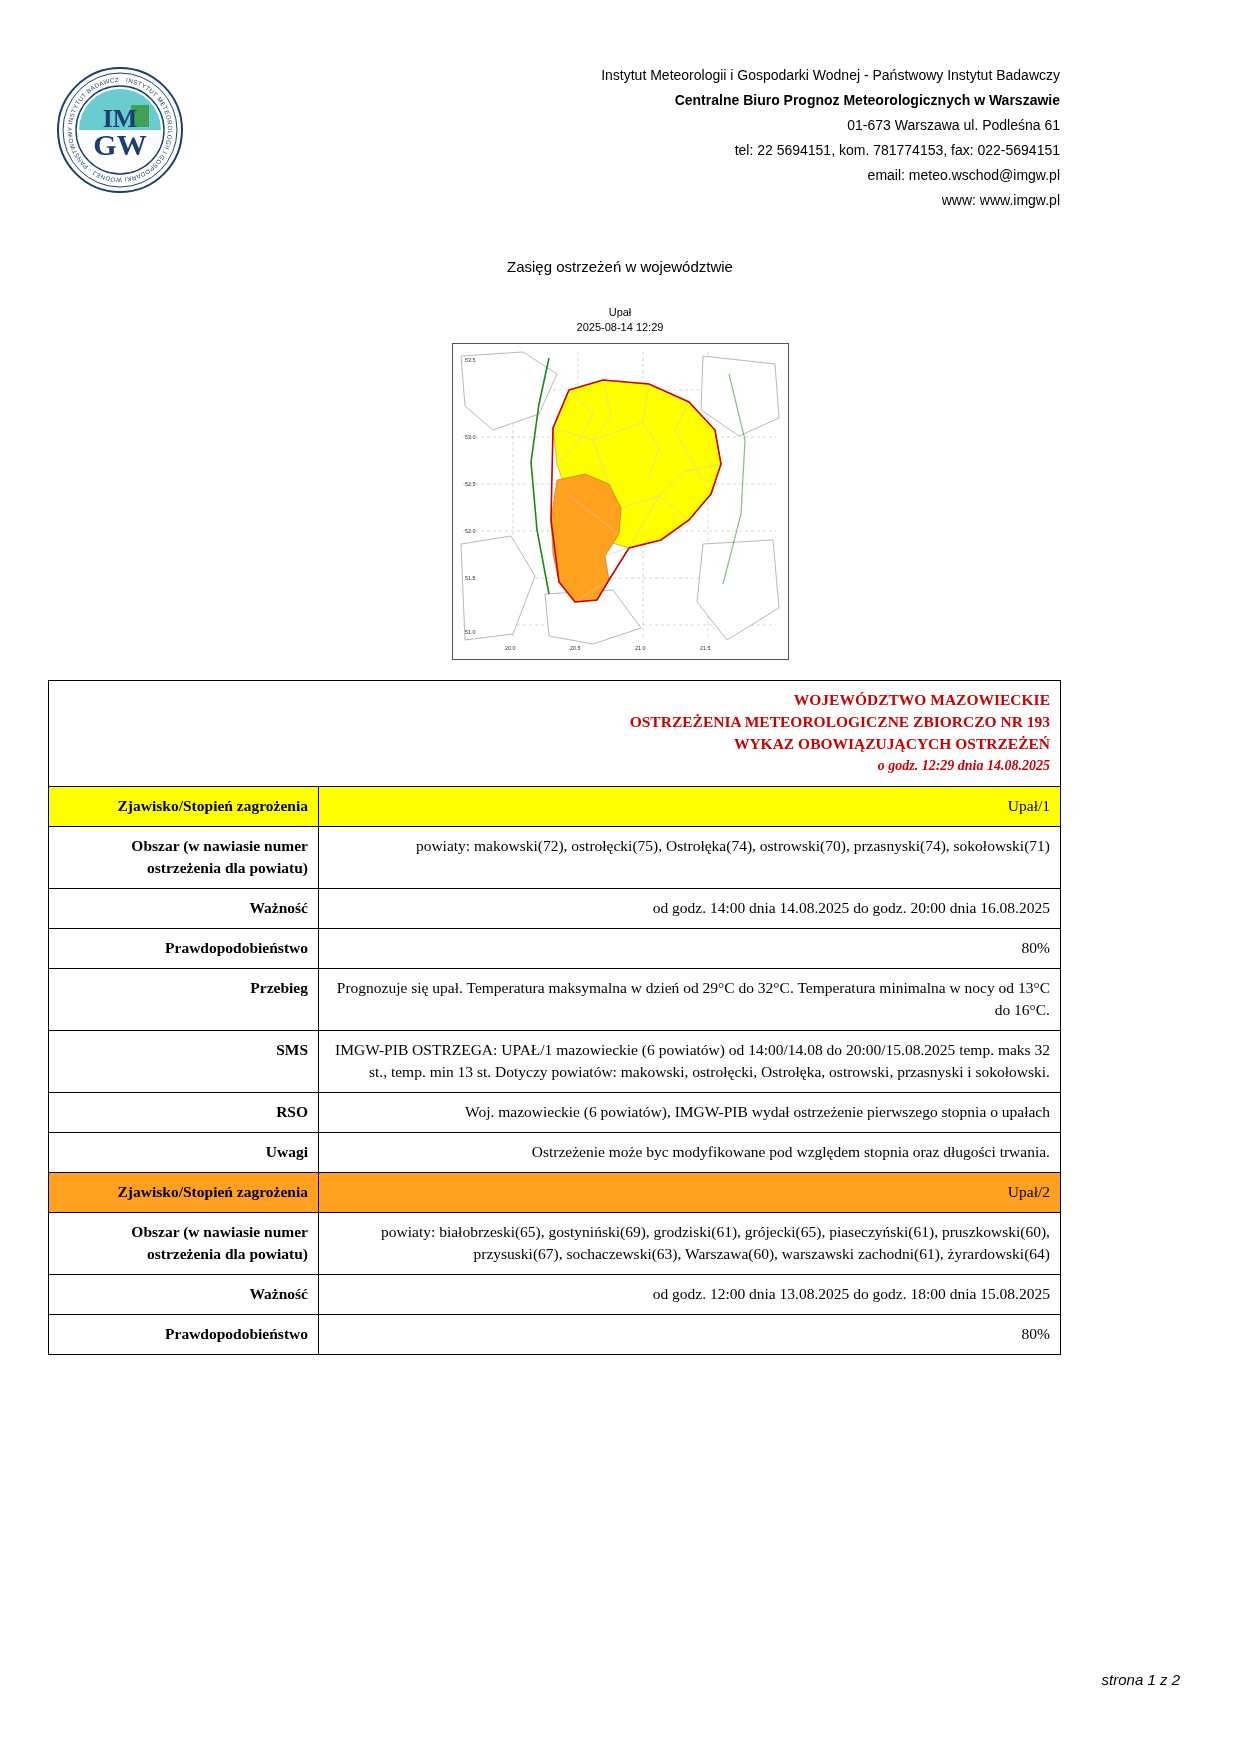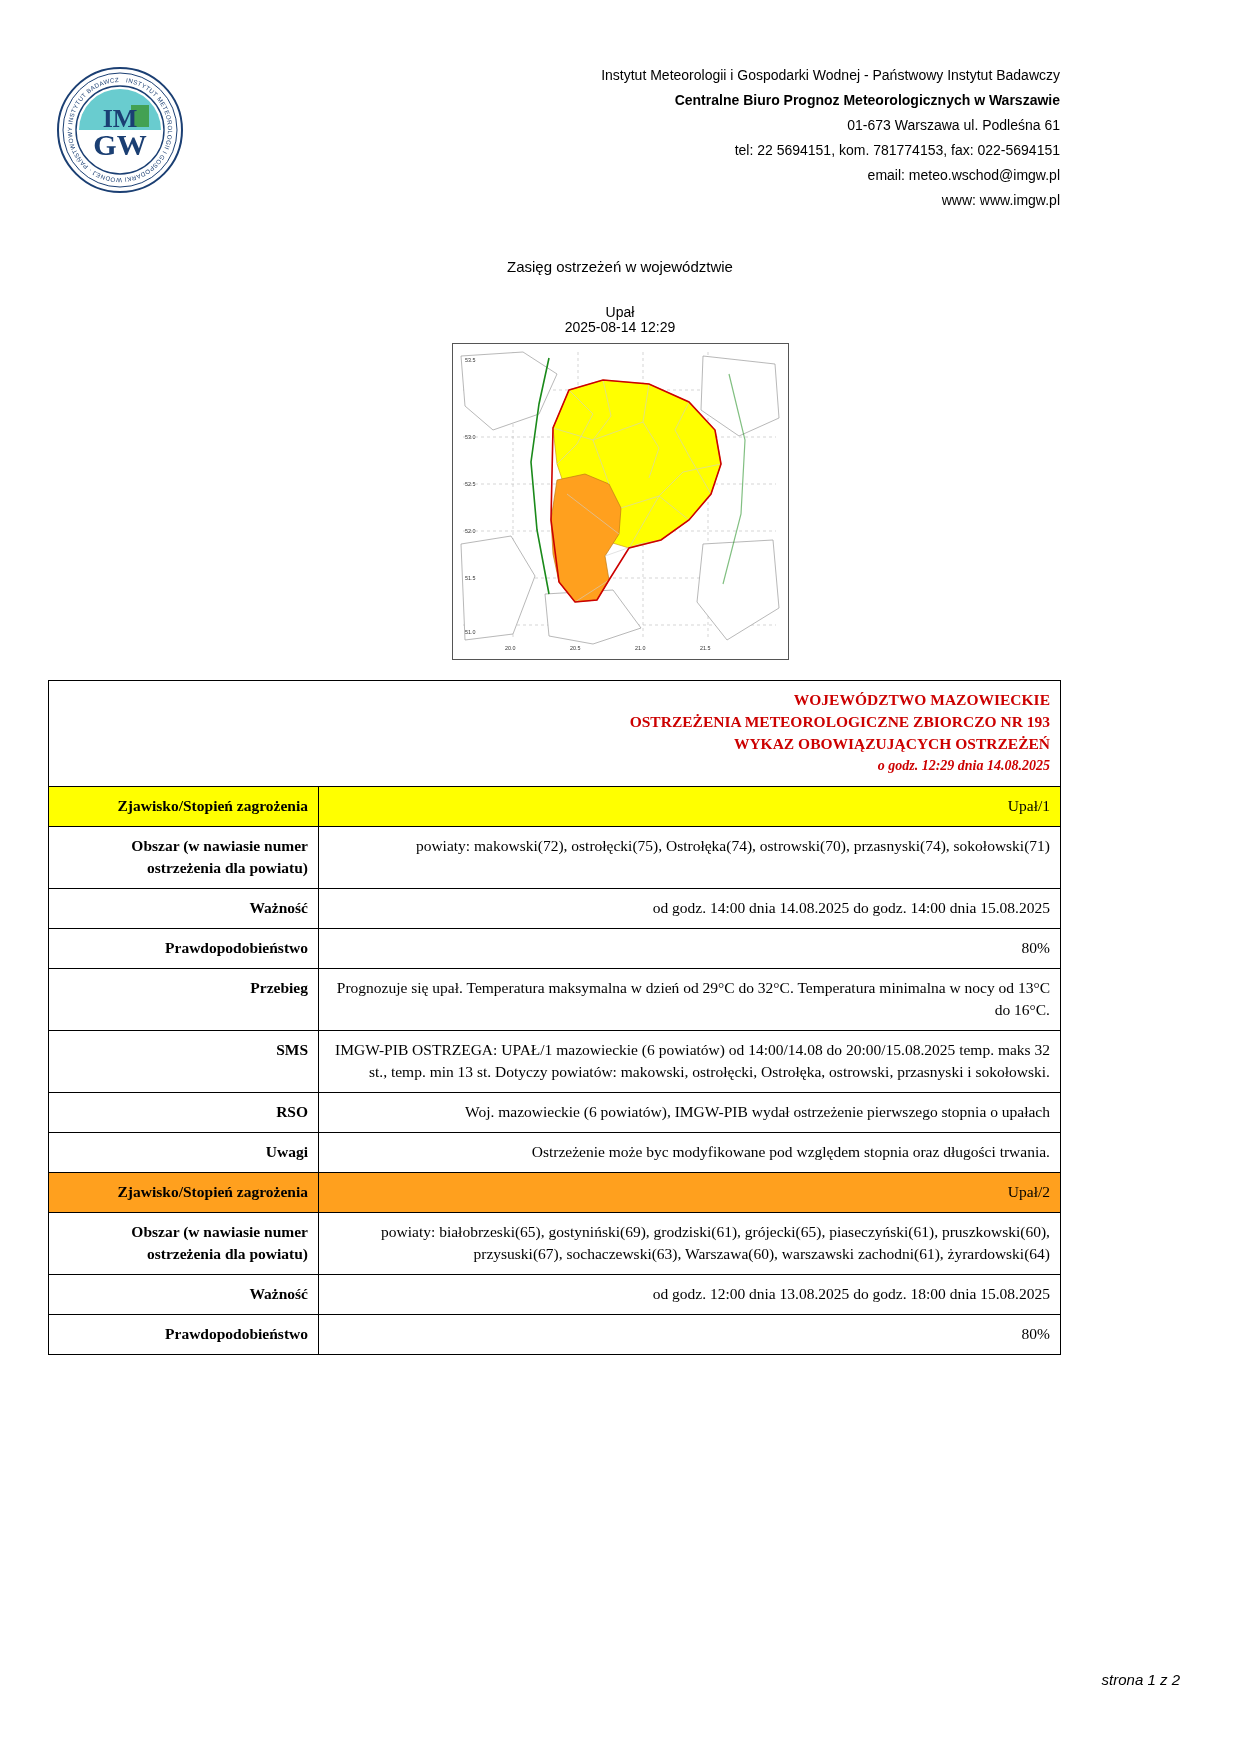--- a/index.html
+++ b/index.html
@@ -51,21 +51,21 @@
     left: 0; top: 258px;
     width: 1240px;
   }
   .map-caption {
     text-align: center;
     font-size: 15px;
     color: #000;
   }
   .map-sub {
     text-align: center;
-    font-size: 14px;
+    font-size: 11px;
     line-height: 15px;
     margin-top: 30px;
   }
   .map-wrap {
     position: relative;
     margin: 8px auto 0 auto;
     width: 335px;
     height: 315px;
     border: 1px solid #555;
     background: #ffffff;
@@ -257,21 +257,21 @@
         <tr class="level1">
           <td class="label phen-label">Zjawisko/Stopień zagrożenia</td>
           <td>Upał/1</td>
         </tr>
         <tr>
           <td class="label">Obszar (w nawiasie numer ostrzeżenia dla powiatu)</td>
           <td>powiaty: makowski(72), ostrołęcki(75), Ostrołęka(74), ostrowski(70), przasnyski(74), sokołowski(71)</td>
         </tr>
         <tr>
           <td class="label">Ważność</td>
-          <td>od godz. 14:00 dnia 14.08.2025 do godz. 14:00 dnia 15.08.2025</td>
+          <td>od godz. 14:00 dnia 14.08.2025 do godz. 20:00 dnia 16.08.2025</td>
         </tr>
         <tr>
           <td class="label">Prawdopodobieństwo</td>
           <td>80%</td>
         </tr>
         <tr>
           <td class="label">Przebieg</td>
           <td>Prognozuje się upał. Temperatura maksymalna w dzień od 29°C do 32°C. Temperatura minimalna w nocy od 13°C do 16°C.</td>
         </tr>
         <tr>

